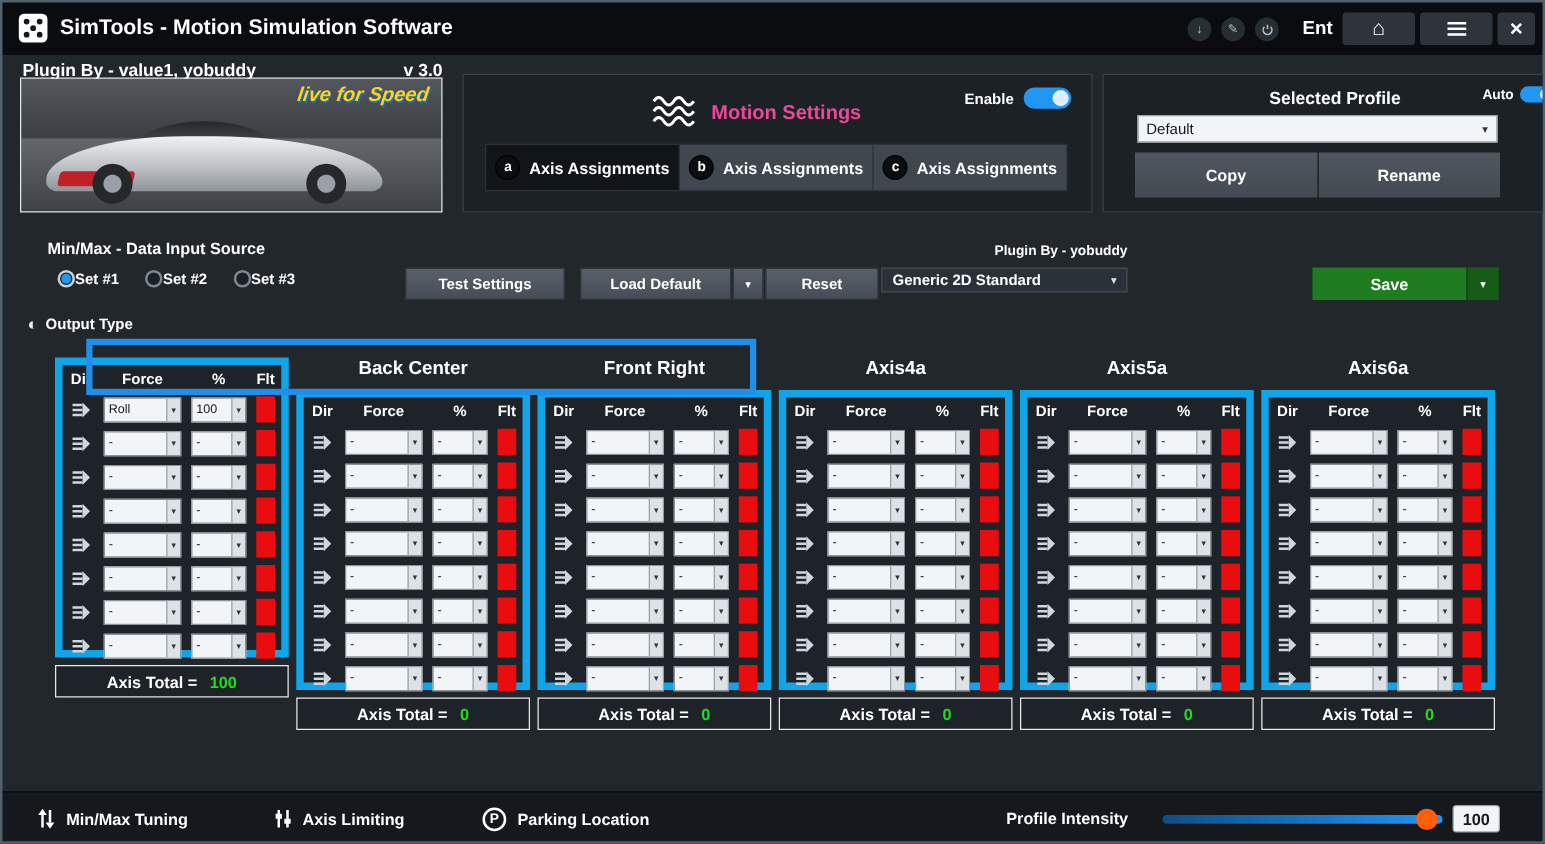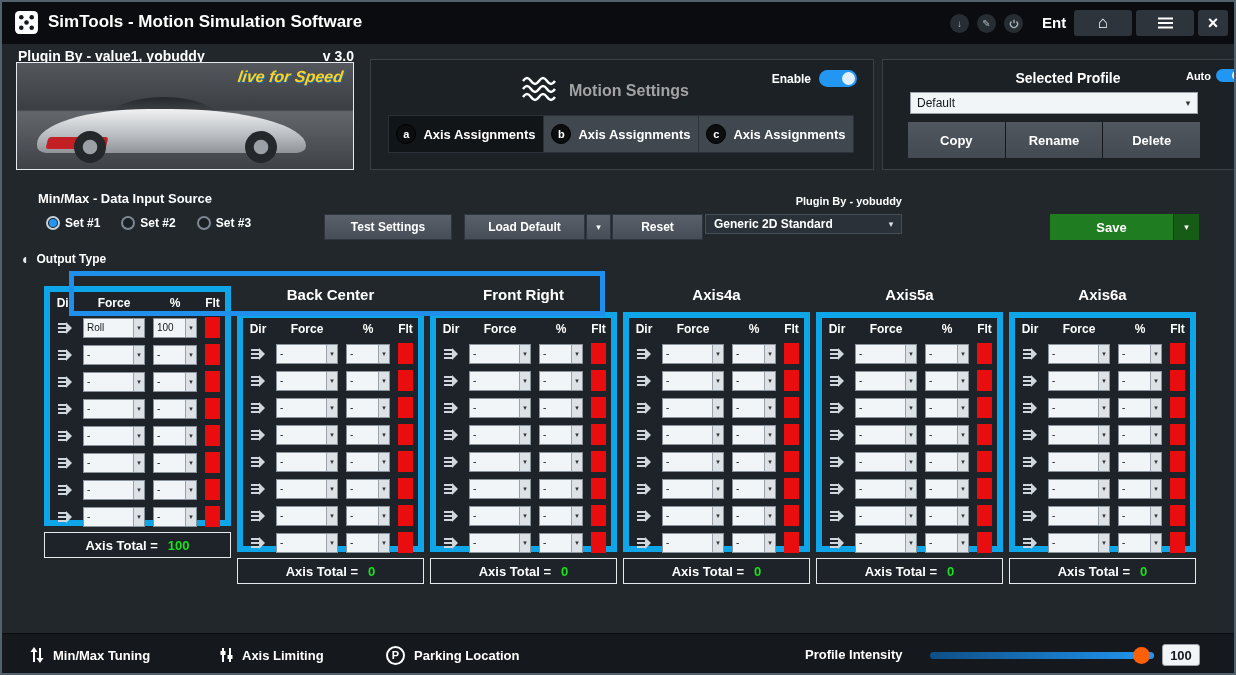--- a/index.html
+++ b/index.html
@@ -41,21 +41,21 @@
                 background: #c22025; border-radius: 3px; transform: skewX(-14deg); }
   .wheel { position: absolute; bottom: 6%; width: 32px; height: 32px; border-radius: 50%;
            background: radial-gradient(circle,#9aa0a6 0 30%,#25282b 34% 100%); }
   .w1 { left: 17%; } .w2 { left: 68%; }
   .lfs-logo { position: absolute; top: 5px; right: 10px; font-style: italic; font-weight: bold; font-size: 16px;
               color: #ffd21e; transform: skewX(-8deg); text-shadow: 1px 1px 0 #1a6fb8; }
   
   .ms-panel { position: absolute; left: 368px; top: 57px; width: 504px; height: 111px;
               background: #1c2126; border: 1px solid #3a4149; }
   .wave-icon { position: absolute; left: 150px; top: 16px; }
-  .ms-title { position: absolute; left: 198px; top: 22px; color: #a3a3a3; font-size: 16px; font-weight: bold; }
+  .ms-title { position: absolute; left: 198px; top: 22px; color: #ec4899; font-size: 16px; font-weight: bold; }
   .enable-wrap { position: absolute; right: 16px; top: 10px; display: flex; align-items: center; gap: 8px;
                  color: #fff; font-size: 12px; font-weight: bold; }
   .toggle { position: relative; width: 38px; height: 17px; border-radius: 9px; background: #3a4148; cursor: pointer; }
   .toggle .knob { position: absolute; left: 2px; top: 2px; width: 13px; height: 13px; border-radius: 50%;
                   background: #dfeffd; }
   .toggle.on { background: #2196f3; }
   .toggle.on .knob { left: auto; right: 2px; }
   .toggle.sm { width: 27px; height: 13px; }
   .toggle.sm .knob { width: 9px; height: 9px; }
   .ms-tabs { position: absolute; left: 17px; top: 55px; width: 466px; height: 38px; display: flex;
@@ -77,21 +77,21 @@
                border: 1px solid #9aa1a8; display: flex; align-items: center; cursor: pointer; }
   .pp-select .dd-val { flex: 1; padding-left: 6px; color: #14181c; font-size: 12px; }
   .pp-select .dd-chev { width: 18px; text-align: center; color: #333; font-size: 9px; }
   .pp-buttons { position: absolute; left: 25px; top: 62px; width: 292px; height: 36px; display: flex; gap: 1px;
                 background: #14181c; }
   .pp-btn { flex: 1; border: none; background: linear-gradient(#50575f,#434a52); color: #fff;
             font-size: 13px; font-weight: bold; cursor: pointer; font-family: inherit; }
   
   .mm-title { position: absolute; left: 36px; top: 189px; color: #fff; font-size: 13px; font-weight: bold; }
   .radio-row { position: absolute; left: 44px; top: 214px; display: flex; gap: 21px; }
-  .radio-item { display: flex; align-items: center; gap: 5px; cursor: pointer; }
+  .radio-item { display: flex; align-items: center; gap: 0; cursor: pointer; }
   .radio-circle { position: relative; width: 14px; height: 14px; border-radius: 50%; border: 2px solid #7e8892;
                   background: #1b2025; }
   .radio-item.selected .radio-circle { border-color: #c8d2da; }
   .radio-item.selected .radio-circle::after { content: ""; position: absolute; left: 1px; top: 1px;
                   width: 8px; height: 8px; border-radius: 50%; background: #2196f3; }
   .radio-label { color: #fff; font-size: 12px; font-weight: bold; }
   .btn-gray { position: absolute; top: 212px; height: 26px; border: 1px solid #30363d;
               background: linear-gradient(#59606a,#464d56); color: #fff; font-size: 12px; font-weight: bold;
               cursor: pointer; font-family: inherit; }
   .b-test { left: 322px; width: 128px; }
@@ -244,21 +244,20 @@
           <span class="knob"></span>
         </span>
     </span>
     <div class="pp-select">
       <span class="dd-val">Default</span>
       <span class="dd-chev">▾</span>
     </div>
     <div class="pp-buttons">
       <button class="pp-btn">Copy</button>
       <button class="pp-btn">Rename</button>
-      <button class="pp-btn">Delete</button>
     </div>
   </div>
 
   <div class="mm-title">Min/Max - Data Input Source</div>
   <div class="radio-row">
     <div class="radio-item selected">
       <span class="radio-circle"></span>
       <span class="radio-label">Set #1</span>
     </div>
     <div class="radio-item">

